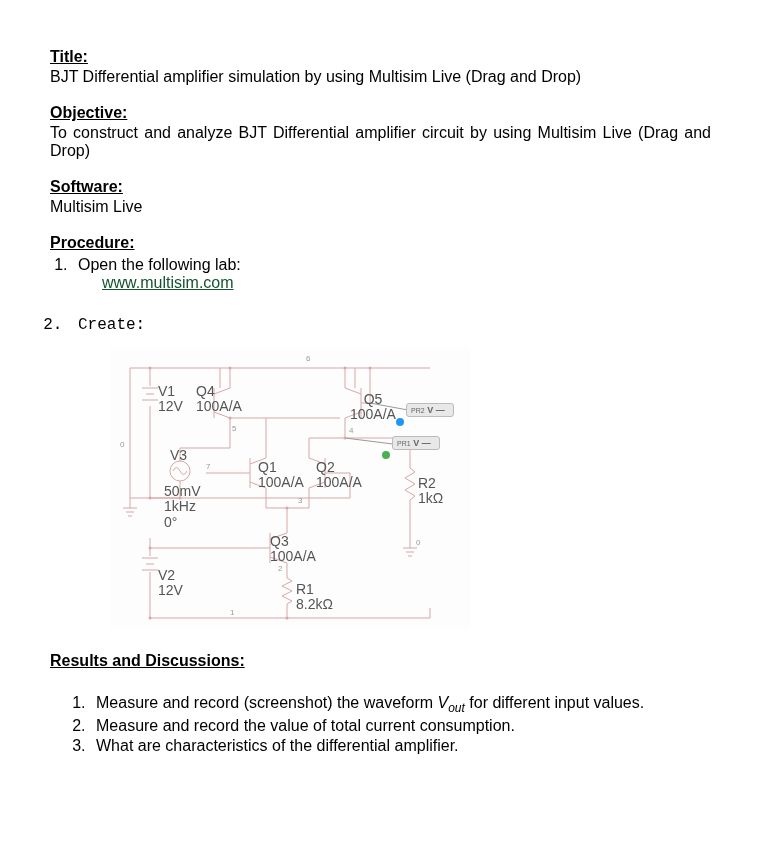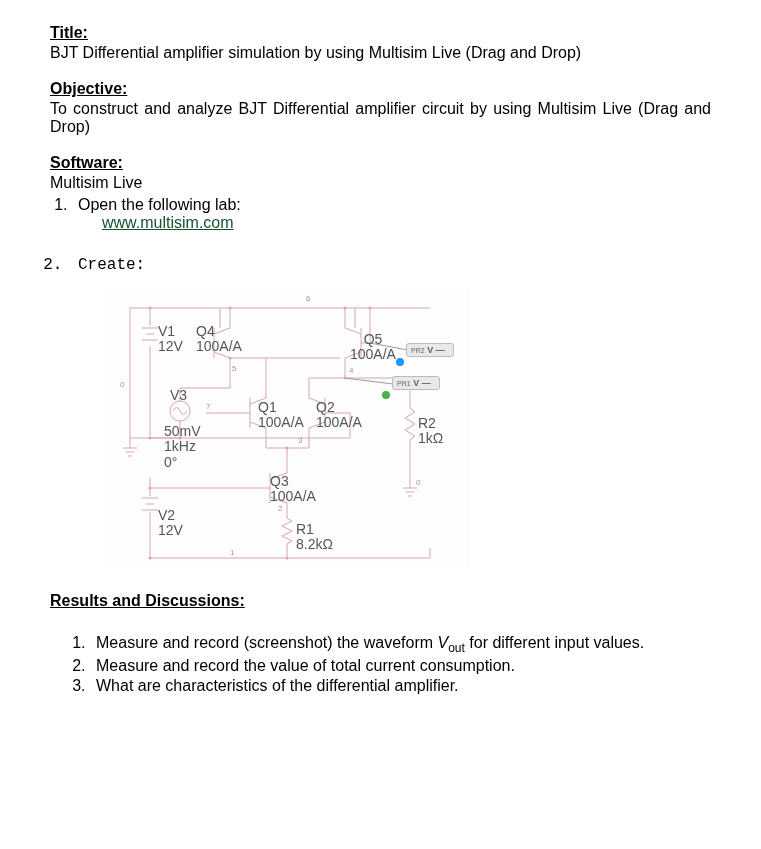--- a/index.html
+++ b/index.html
@@ -6,20 +6,21 @@
     margin:0; padding:0;
     font-family: Arial, Helvetica, sans-serif;
     font-size:16px;
     color:#000;
     background:#fff;
   }
   .page {
     width:761px;
     padding:6px 50px 30px 50px;
     box-sizing:border-box;
+    margin-top:24px;
   }
   .sec-head {
     font-weight:bold;
     text-decoration:underline;
     margin-top:18px;
   }
   .body-text {
     text-align:justify;
     margin-top:2px;
   }
@@ -66,36 +67,37 @@
   }
   .dot-green {
     position:absolute; width:8px; height:8px; border-radius:50%;
     background:#4caf50;
   }
   ol.results {
     margin:8px 0 0 40px;
     padding:0;
   }
   ol.results li { padding-left:6px; margin-bottom:2px; }
-  .sub { font-size:12px; vertical-align:sub; }
+  .sub { font-style:italic; font-size:12px; vertical-align:sub; }
 </style>
 </head>
 <body>
 
 <div class="page">
 
   <div class="sec-head">Title:</div>
   <div class="body-text">BJT Differential amplifier simulation by using Multisim Live (Drag and Drop)</div>
 
   <div class="sec-head">Objective:</div>
   <div class="body-text">To construct and analyze BJT Differential amplifier circuit by using Multisim Live (Drag and Drop)</div>
 
   <div class="sec-head">Software:</div>
   <div class="body-text">Multisim Live</div>
 
+  <div class="sec-head">Procedure:</div>
   <ol class="procedure">
     <li>
       <span>Open the following lab:</span><br>
       <span class="link">www.multisim.com</span>
     </li>
   </ol>
   <ol class="procedure" start="2" style="margin-top:24px;font-family:Liberation Mono, monospace;">
     <li>
       <span>Create:</span>
     </li>

